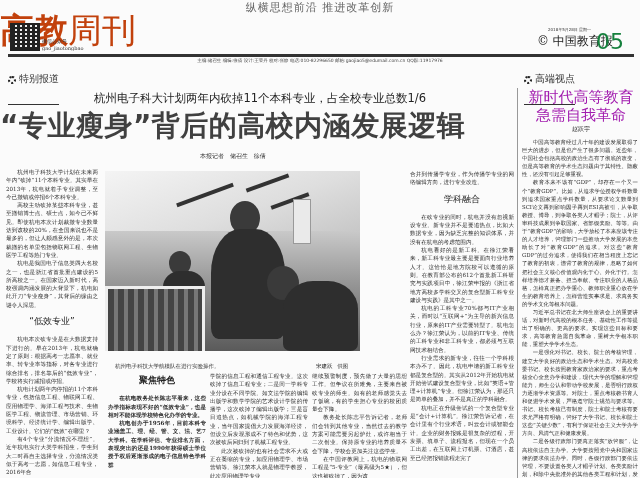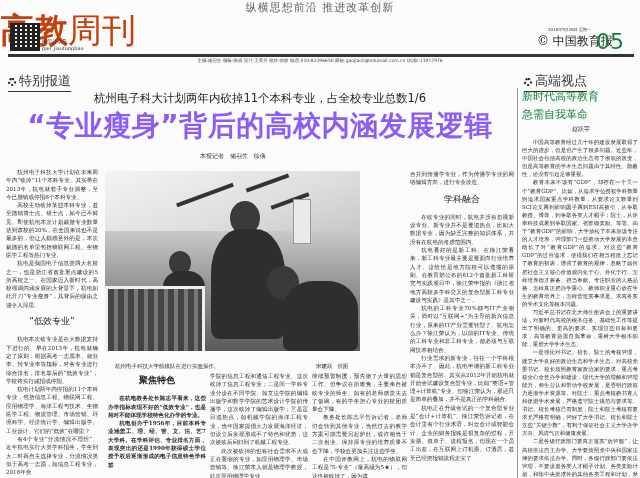--- a/index.html
+++ b/index.html
@@ -16,45 +16,45 @@
           repeating-linear-gradient(90deg, #222 0 3px, transparent 3px 5px),
           repeating-linear-gradient(0deg, #222 0 2px, #eee 2px 4px);
         border: 2px solid #222; }
   .qr-label { position: absolute; left: 42px; top: 38px; font-size: 5px; color: #333; line-height: 7px; }
   .date-line { position: absolute; left: 548px; top: 27px; font-size: 4px; color: #333; font-family: "DejaVu Sans", sans-serif; }
   .paper-name { position: absolute; left: 537px; top: 33px; font-size: 12px; color: #222; }
   .page-no { position: absolute; left: 596px; top: 29px; font-family: "DejaVu Sans", sans-serif; font-size: 22px; color: #15803d; }
   .rule { position: absolute; left: 8px; top: 54px; width: 626px; height: 3px; background: #333; }
   .staff-line { position: absolute; left: 0; width: 640px; top: 58px; text-align: center; font-size: 4.5px; color: #444; font-family: "DejaVu Sans", sans-serif; }
 
-  .section-tag { position: absolute; font-size: 13px; font-family: Liberation Mono, monospace; color: #333; border-bottom: 1px solid #333; padding-bottom: 1px; }
+  .section-tag { position: absolute; font-size: 10px; font-family: Liberation Serif, serif; color: #333; border-bottom: 1px solid #333; padding-bottom: 18px; }
   .section-tag .ico { display: inline-block; width: 8px; height: 8px; border-radius: 50%; border: 2px dotted #222; vertical-align: middle; margin-right: 3px; }
 
   .kicker { position: absolute; left: 0; width: 520px; top: 91px; text-align: center; font-family: "DejaVu Sans", sans-serif; font-size: 11.5px; color: #222; }
-  .headline { position: absolute; left: 0; width: 520px; top: 107px; text-align: center; font-family: "DejaVu Sans", sans-serif; font-weight: 900; font-size: 28px; letter-spacing: 0.5px; color: #8b5cf6; }
+  .headline { position: absolute; left: 0; width: 520px; top: 107px; text-align: left; font-family: "DejaVu Sans", sans-serif; font-weight: 900; font-size: 28px; letter-spacing: 0.5px; color: #404040; }
   .byline { position: absolute; left: 200px; top: 152px; font-size: 6px; color: #333; word-spacing: 4px; }
 
   .col { position: absolute; font-size: 5.6px; line-height: 8.3px; color: #2d2d2d; text-align: justify; }
   .col p { text-indent: 2em; }
   .subhead { text-align: center; font-family: "DejaVu Sans", sans-serif; font-size: 9px; color: #222; margin: 8px 0 10px 0; text-indent: 0 !important; }
 
   .photo { position: absolute; left: 105px; top: 171px; width: 255px; height: 180px; overflow: hidden;
            background: linear-gradient(180deg, #e8e8e8 0%, #cfcfcf 30%, #9a9a9a 60%, #5a5a5a 100%); }
   .photo .ceiling { position:absolute; left:0; top:0; width:100%; height:60px; background: linear-gradient(160deg,#f4f4f4 0%,#dedede 60%,#c8c8c8 100%); }
   .photo .fig { position:absolute; border-radius: 40% 40% 10% 10%; background:#2e2e2e; }
   .photo .head { position:absolute; border-radius:50%; background:#3a3a3a; }
   .photo .monitor { position:absolute; left:0; top:115px; width:100px; height:70px; background: repeating-linear-gradient(90deg,#444 0 6px,#777 6px 10px); border:3px solid #eee; }
   .photo .ac { position:absolute; left:188px; top:28px; width:18px; height:45px; background:#eaeaea; border:1px solid #999; }
   .photo .plane { position:absolute; height:4px; background:#333; transform: rotate(-20deg); }
   .caption { position: absolute; left: 115px; top: 363px; font-size: 5.5px; color: #333; }
   .credit { position: absolute; left: 316px; top: 363px; font-size: 5.5px; color: #333; word-spacing: 3px; }
 
   .vrule { position: absolute; left: 517px; top: 88px; width: 1px; height: 390px; background: #999; }
 
-  .r-headline { position: absolute; left: 522px; top: 88px; width: 118px; font-family: "DejaVu Serif", serif; font-size: 11px; line-height: 18px; color: #15803d; }
+  .r-headline { position: absolute; left: 522px; top: 88px; width: 118px; text-align: center; font-family: "DejaVu Serif", serif; font-size: 15px; line-height: 18px; color: #a21caf; }
   .r-author { position: absolute; left: 522px; top: 125px; width: 118px; text-align: center; font-size: 6px; color: #333; }
 </style>
 </head>
 <body>
 
 <div class="masthead">
   <div class="slogan">纵横思想前沿 推进改革创新</div>
   <div class="title">
     <b>高教</b><span class="thin">周刊</span>
   </div>

